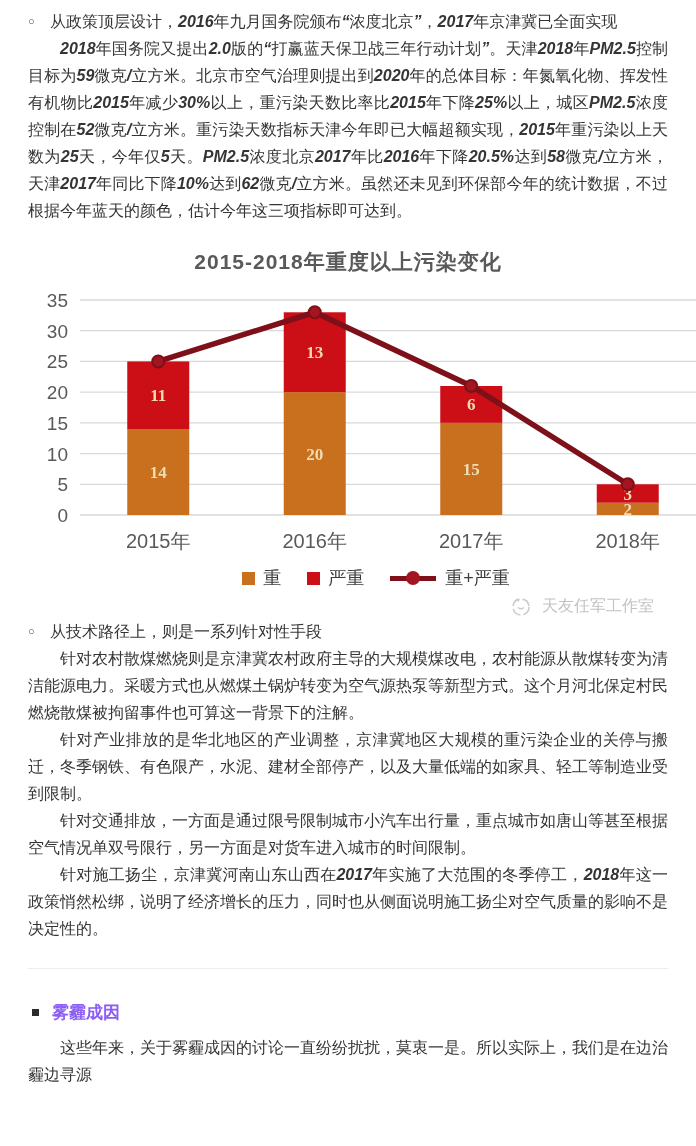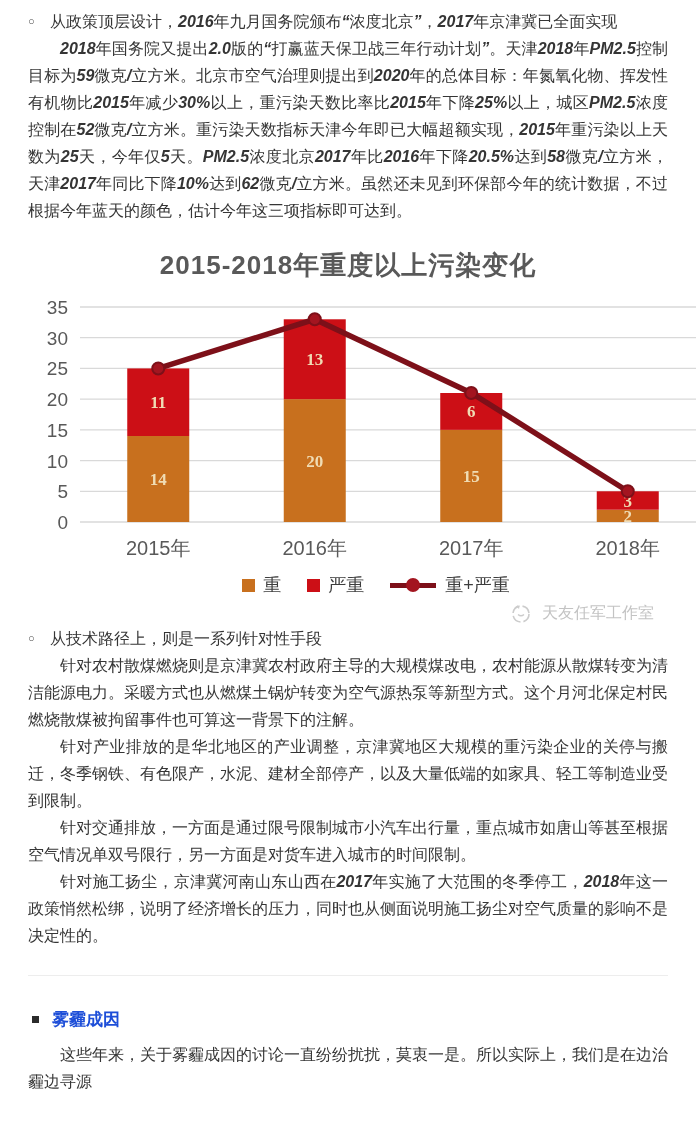--- a/index.html
+++ b/index.html
@@ -6,40 +6,40 @@
   html,body{margin:0;padding:0}
   body{width:696px;height:1146px;overflow:hidden;background:#ffffff;color:#353535;
        font-family:"Liberation Sans",sans-serif}
   .article{padding:8px 28px 0}
   p{margin:0;font-size:16px;line-height:27px;text-align:justify}
   p.indent{text-indent:2em}
   .bc{display:inline-block;width:22px;color:#4a4a4a;font-size:11px;vertical-align:2px}
   .n{font-weight:bold;font-style:italic}
   
   .chart{margin-top:24px}
-  .chart-title{font-size:26px;font-weight:bold;color:#595959;text-align:center;
+  .chart-title{font-size:21px;font-weight:bold;color:#595959;text-align:center;
                letter-spacing:1px;margin:17px 0 12px}
   .chart-svg-wrap{padding:0 4px}
   text.ytick{font-size:19px;fill:#595959;font-family:"Liberation Sans",sans-serif}
   text.xtick{font-size:20px;fill:#595959;font-family:"Liberation Sans",sans-serif}
   text.vlabel{font-size:17px;font-weight:bold;fill:#f0dcb4;font-family:"Liberation Serif",serif}
   .legend{display:flex;justify-content:center;align-items:center;margin:2px 0 0 56px;
           font-size:18px;color:#3d3d3d;gap:26px}
   .legend-item{display:inline-flex;align-items:center}
   .legend-swatch{width:13px;height:13px;margin-right:8px;display:inline-block}
   .legend-line{position:relative;width:46px;height:5px;margin-right:9px;display:inline-block}
   .legend-dot{position:absolute;left:50%;top:50%;transform:translate(-50%,-50%);
               width:14px;height:14px;border-radius:50%}
   .watermark{display:flex;justify-content:flex-end;align-items:center;gap:9px;
              color:#c3c3c3;font-size:16px;margin:4px 14px 0 0}
   .sec2{}
   .divider{border:none;border-top:1px solid #ededed;margin:26px 0 0}
   .haze-head{display:flex;align-items:center;margin:32px 0 10px}
   .sq{width:7px;height:7px;background:#2b2b2b;margin:0 13px 0 4px;flex:0 0 auto}
-  .haze-title{font-size:17px;font-weight:bold;color:#1d4ed8}
+  .haze-title{font-size:17px;font-weight:bold;color:#8b5cf6}
 </style>
 </head>
 <body>
 
 <div class="article">
 
   <p><span class="bc">○</span><span><span>从政策顶层设计，</span><span class="n">2016</span><span>年九月国务院颁布</span><span class="n">“</span><span>浓度北京</span><span class="n">”</span><span>，</span><span class="n">2017</span><span>年京津冀已全面实现</span></span></p>
 
   <p class="indent"><span class="n">2018</span><span>年国务院又提出</span><span class="n">2.0</span><span>版的</span><span class="n">“</span><span>打赢蓝天保卫战三年行动计划</span><span class="n">”</span><span>。天津</span><span class="n">2018</span><span>年</span><span class="n">PM2.5</span><span>控制目标为</span><span class="n">59</span><span>微克</span><span class="n">/</span><span>立方米。北京市空气治理则提出到</span><span class="n">2020</span><span>年的总体目标：年氮氧化物、挥发性有机物比</span><span class="n">2015</span><span>年减少</span><span class="n">30%</span><span>以上，重污染天数比率比</span><span class="n">2015</span><span>年下降</span><span class="n">25%</span><span>以上，城区</span><span class="n">PM2.5</span><span>浓度控制在</span><span class="n">52</span><span>微克</span><span class="n">/</span><span>立方米。重污染天数指标天津今年即已大幅超额实现，</span><span class="n">2015</span><span>年重污染以上天数为</span><span class="n">25</span><span>天，今年仅</span><span class="n">5</span><span>天。</span><span class="n">PM2.5</span><span>浓度北京</span><span class="n">2017</span><span>年比</span><span class="n">2016</span><span>年下降</span><span class="n">20.5%</span><span>达到</span><span class="n">58</span><span>微克</span><span class="n">/</span><span>立方米，天津</span><span class="n">2017</span><span>年同比下降</span><span class="n">10%</span><span>达到</span><span class="n">62</span><span>微克</span><span class="n">/</span><span>立方米。虽然还未见到环保部今年的统计数据，不过根据今年蓝天的颜色，估计今年这三项指标即可达到。</span></p>
 

